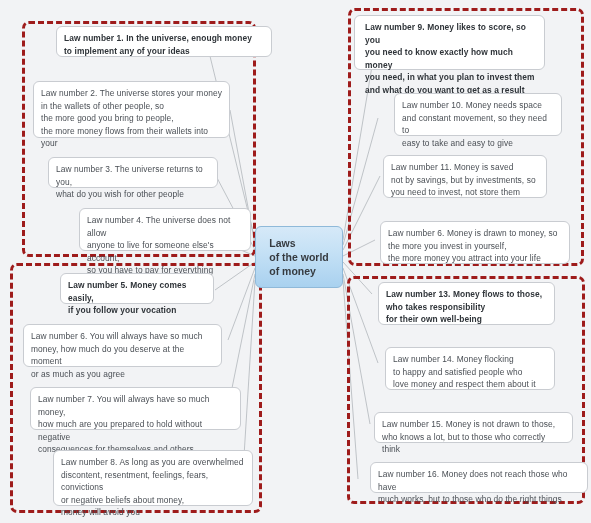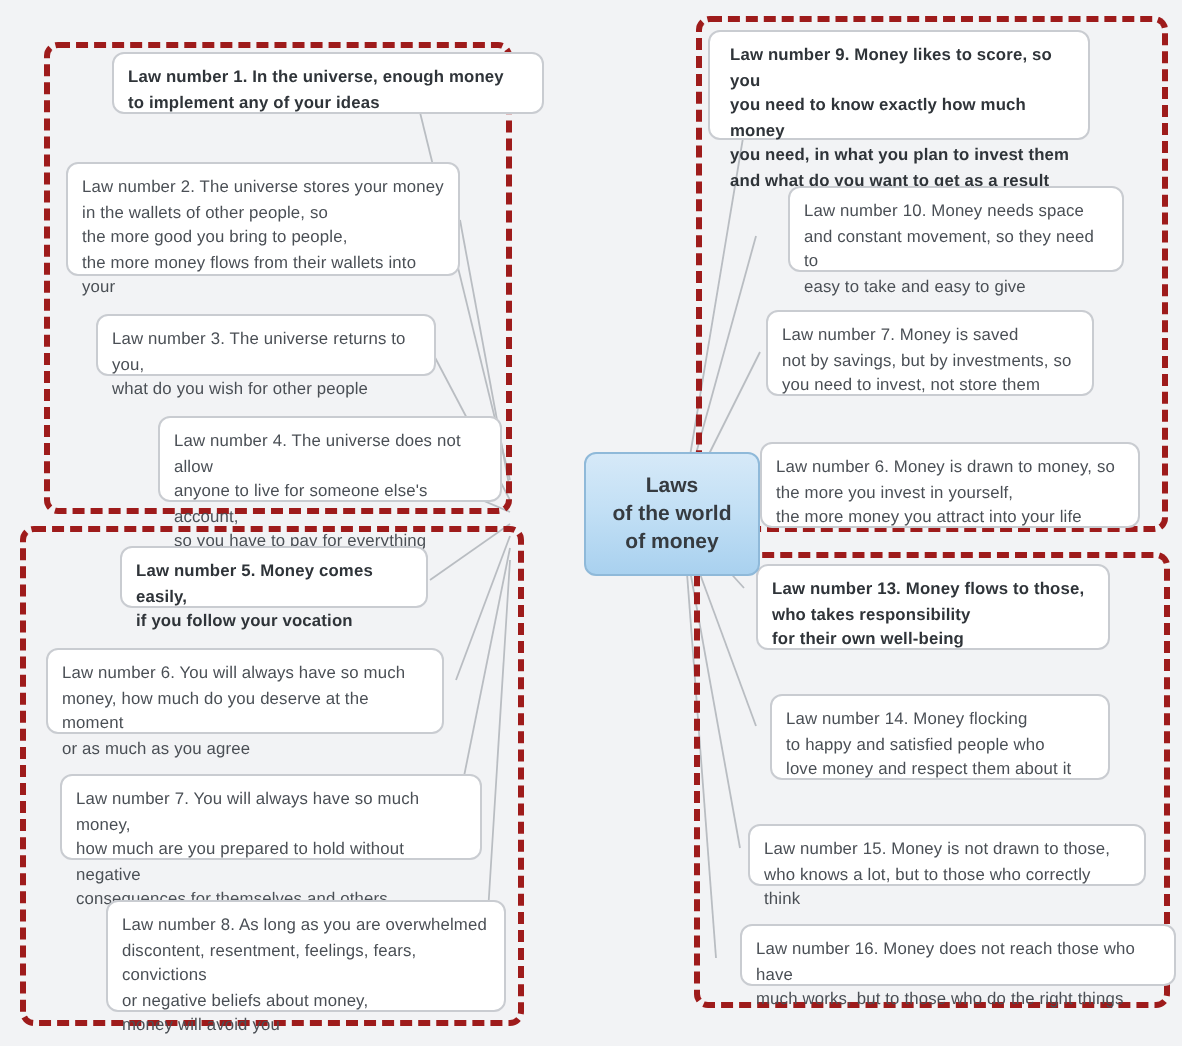--- a/index.html
+++ b/index.html
@@ -56,28 +56,27 @@
     top: 226px;
     width: 88px;
     height: 62px;
     box-sizing: border-box;
     background: linear-gradient(to bottom, #d6e9f8 0%, #c3e0f5 45%, #a9d1ef 100%);
     border: 1px solid #8fb9d9;
     border-radius: 6px;
     display: flex;
     align-items: center;
     justify-content: center;
-    text-align: center;
+    text-align: left;
     font-size: 10.5px;
     line-height: 14px;
     font-weight: bold;
     color: #363b40;
     white-space: pre-line;
     z-index: 5;
-    margin-left: 37px;
   }
 </style>
 </head>
 <body>
 
 <div id="canvas">
 
   <svg id="connectors" viewBox="0 0 591 523">
     <g stroke="#b9bdc2" stroke-width="0.9" fill="none">
 
@@ -135,21 +134,21 @@
 or negative beliefs about money,
 money will avoid you</div>
 
   <div class="node bold" style="left:354px; top:15px; width:191px; height:55px;padding-left:10px;">Law number 9. Money likes to score, so you
 you need to know exactly how much money
 you need, in what you plan to invest them
 and what do you want to get as a result</div>
   <div class="node" style="left:394px; top:93px; width:168px; height:43px;">Law number 10. Money needs space
 and constant movement, so they need to
 easy to take and easy to give</div>
-  <div class="node" style="left:383px; top:155px; width:164px; height:43px;">Law number 7. Money is saved
+  <div class="node" style="left:383px; top:155px; width:164px; height:43px;">Law number 11. Money is saved
 not by savings, but by investments, so
 you need to invest, not store them</div>
   <div class="node" style="left:380px; top:221px; width:190px; height:43px;">Law number 6. Money is drawn to money, so
 the more you invest in yourself,
 the more money you attract into your life</div>
 
   <div class="node bold" style="left:378px; top:282px; width:177px; height:43px;">Law number 13. Money flows to those,
 who takes responsibility
 for their own well-being</div>
   <div class="node" style="left:385px; top:347px; width:170px; height:43px;">Law number 14. Money flocking

